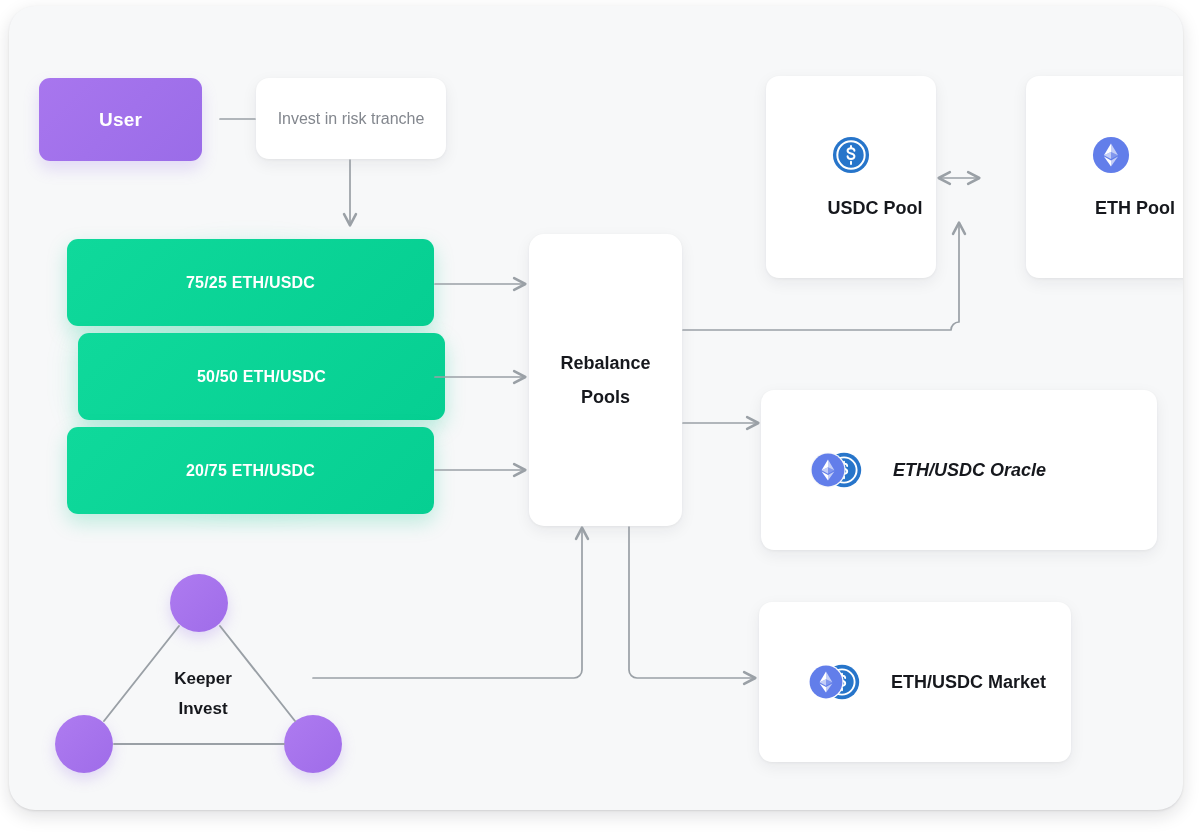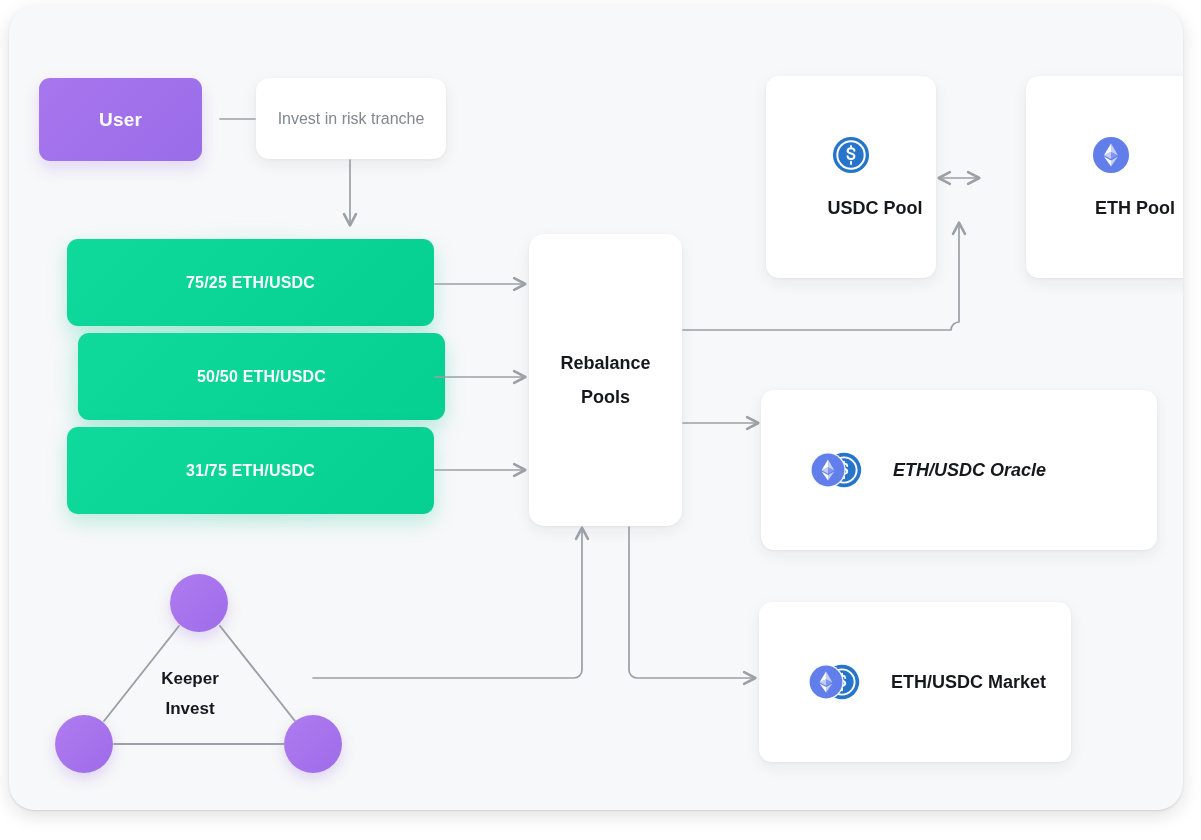--- a/index.html
+++ b/index.html
@@ -113,21 +113,21 @@
   }
   .wide-oracle { top: 384px; font-style: italic; }
   .wide-market { top: 596px; left: 750px; width: 312px; }
   .wide-card .wc-label {
     color:#16181d; font-size:18px; font-weight:bold; margin-left: 28px;
   }
   .wide-card .dualicon { margin-left: 48px; }
 
   
   .keeper-label {
-    left: 111px; top: 658px; width: 140px;
+    left: 124px; top: 658px; width: 140px;
     text-align:center;
   }
   .keeper-label span {
     color:#16181d; font-size:17px; font-weight:bold; line-height:1.75;
   }
   .knode {
     width: 58px; height: 58px; border-radius: 50%;
     background: linear-gradient(135deg,#ae7bf0 0%,#9f6ce9 100%);
     box-shadow: 0 6px 14px rgba(150,110,230,0.25);
   }
@@ -153,21 +153,21 @@
       <span>Invest in risk tranche</span>
     </div>
 
     <div class="node tranche tranche-1">
       <span>75/25 ETH/USDC</span>
     </div>
     <div class="node tranche tranche-2">
       <span>50/50 ETH/USDC</span>
     </div>
     <div class="node tranche tranche-3">
-      <span>31/75 ETH/USDC</span>
+      <span>20/75 ETH/USDC</span>
     </div>
 
     <div class="node wcard rebalance">
       <span>Rebalance</span>
       <span>Pools</span>
     </div>
 
     <div class="node wcard pool-card pool-usdc">
       <span class="icon-wrap">
         <svg width="38" height="38" viewBox="0 0 40 40">

